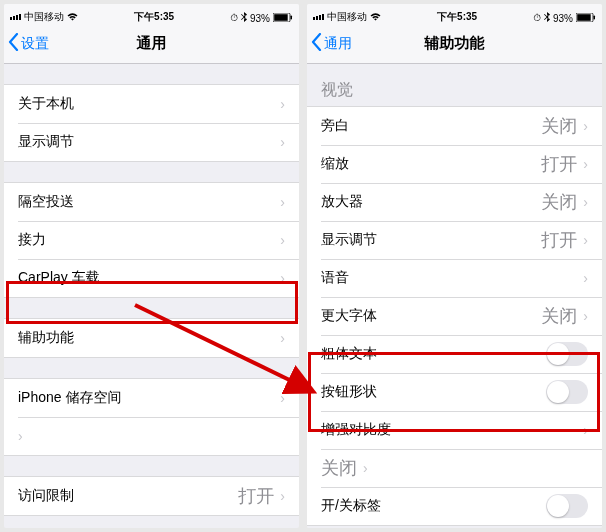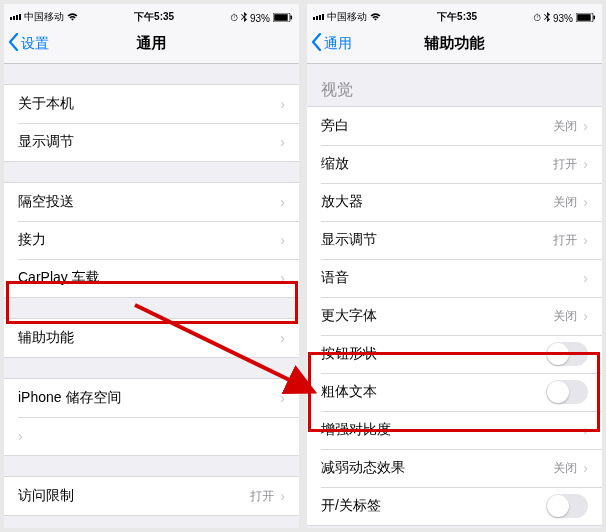--- a/index.html
+++ b/index.html
@@ -87,21 +87,21 @@
   }
   .row + .row::before {
     content: "";
     position: absolute;
     top: 0; left: 14px; right: 0;
     height: 1px;
     background: #d9d9db;
   }
   .row-label { font-size: 14px; color: #000; }
   .row-right { display: flex; align-items: center; gap: 6px; }
-  .row-value { font-size: 12px; color: #8e8e93; }
+  .row-value { font-size: 18px; color: #8e8e93; }
   .chevron { color: #c7c7cc; font-size: 14px; }
   .toggle {
     width: 42px; height: 24px;
     background: #e5e5ea;
     border-radius: 12px;
     position: relative;
   }
   .toggle::after {
     content: "";
     position: absolute;
@@ -325,39 +325,38 @@
             </div>
           </div>
         <div class="row">
             <span class="row-label">更大字体</span>
             <div class="row-right">
               <span class="row-value">关闭</span>
               <span class="chevron">›</span>
             </div>
           </div>
         <div class="row">
+            <span class="row-label">粗体文本</span>
+            <div class="row-right">
+              <span class="toggle"></span>
+            </div>
+          </div>
+        <div class="row">
             <span class="row-label">按钮形状</span>
             <div class="row-right">
               <span class="toggle"></span>
             </div>
           </div>
         <div class="row">
-            <span class="row-label">粗体文本</span>
-            <div class="row-right">
-              <span class="toggle"></span>
-            </div>
-          </div>
-        <div class="row">
             <span class="row-label">增强对比度</span>
             <div class="row-right">
               <span class="chevron">›</span>
             </div>
           </div>
         <div class="row">
-            <span class="row-label">减弱动态效果</span>
             <div class="row-right">
               <span class="row-value">关闭</span>
               <span class="chevron">›</span>
             </div>
           </div>
         <div class="row">
             <span class="row-label">开/关标签</span>
             <div class="row-right">
               <span class="toggle"></span>
             </div>

